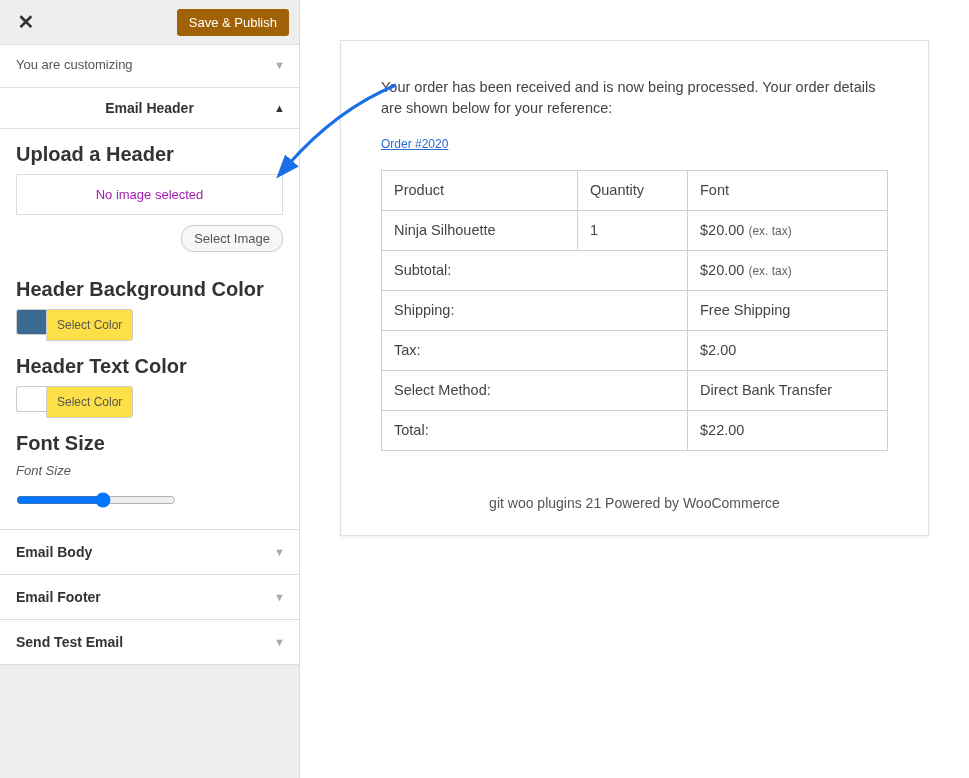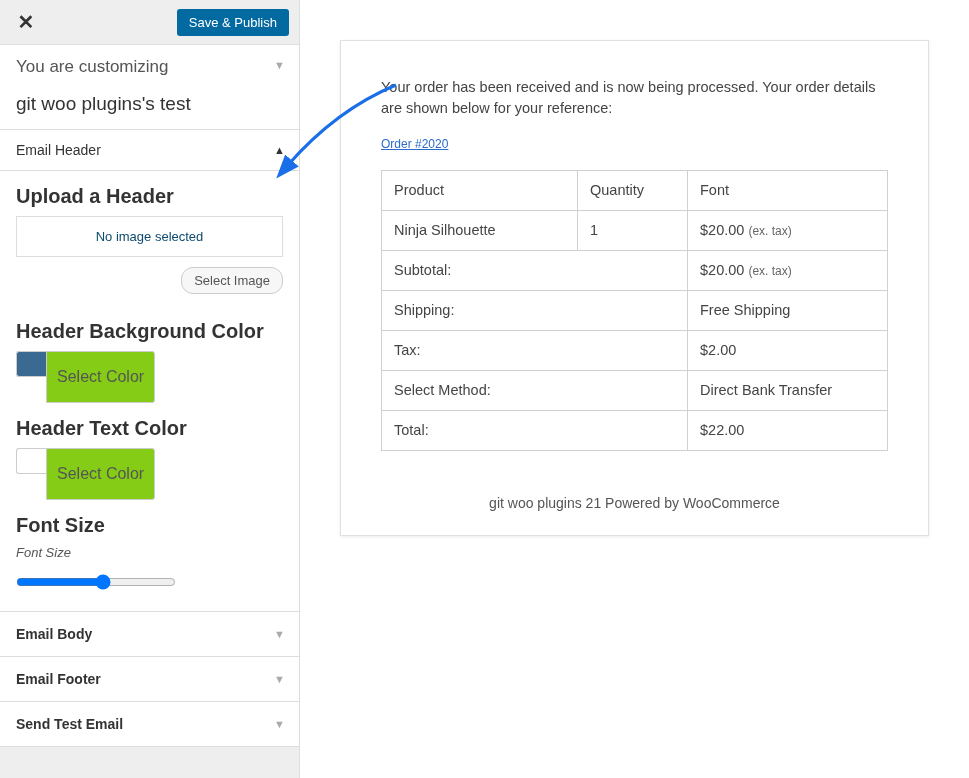--- a/index.html
+++ b/index.html
@@ -1,42 +1,42 @@
 <!DOCTYPE html>
 <html><head>
 <meta charset="utf-8">
 <style>
 * { box-sizing: border-box; margin: 0; padding: 0; }
 body { font-family: -apple-system, "Helvetica Neue", Arial, sans-serif; font-size: 14px; color: #333; background: #fff; width: 969px; height: 778px; overflow: hidden; position: relative; }
 
 .sidebar { position: absolute; left: 0; top: 0; width: 300px; height: 100%; background: #eee; border-right: 1px solid #ddd; }
 .top-actions { background: #eee; padding: 8px 10px; display: flex; justify-content: space-between; align-items: center; border-bottom: 1px solid #ddd; }
 .close-btn { width: 32px; height: 28px; background: transparent; border: none; font-size: 20px; font-weight: bold; cursor: pointer; color: #333; }
-.save-btn { background: #0369a1; color: #fff; border: none; padding: 6px 12px; font-size: 13px; border-radius: 3px; cursor: pointer; }
+.save-btn { background: #a16207; color: #fff; border: none; padding: 6px 12px; font-size: 13px; border-radius: 3px; cursor: pointer; }
 
 .info-panel { background: #fff; padding: 12px 16px 14px; border-bottom: 1px solid #ddd; position: relative; }
 .info-panel .caret { position: absolute; right: 14px; top: 14px; color: #aaa; font-size: 11px; }
-.info-sub { color: #555; font-size: 17px; margin-bottom: 16px; }
+.info-sub { color: #555; font-size: 13px; margin-bottom: 1px; }
 .info-title { font-size: 19px; font-weight: 400; color: #333; }
 
-.section-hdr { background: #fff; padding: 12px 16px; border-bottom: 1px solid #ddd; font-weight: 400; font-size: 14px; position: relative; cursor: pointer; }
+.section-hdr { background: #fff; padding: 12px 16px; border-bottom: 1px solid #ddd; font-weight: 700; font-size: 14px; position: relative; cursor: pointer; text-align: center; }
 .section-hdr .caret { position: absolute; right: 14px; top: 14px; color: #333; font-size: 11px; }
 
 .section-body { background: #fff; padding: 14px 16px 18px; border-bottom: 1px solid #ddd; }
 .field-label { font-weight: 600; font-size: 20px; margin-bottom: 8px; color: #333; }
 .field-sublabel { font-style: italic; color: #555; font-size: 13px; margin-top: 2px; margin-bottom: 8px; }
-.img-box { border: 1px solid #ddd; padding: 12px; text-align: center; color: #0c4a6e; font-size: 13px; margin-bottom: 10px; }
+.img-box { border: 1px solid #ddd; padding: 12px; text-align: center; color: #a21caf; font-size: 13px; margin-bottom: 10px; }
 .btn-sm { background: #f7f7f7; border: 1px solid #ccc; padding: 5px 12px; font-size: 13px; border-radius: 12px; cursor: pointer; color: #555; }
 .btn-row-right { text-align: right; }
 
 .color-row { display: flex; align-items: stretch; margin-top: 6px; }
 .swatch { width: 30px; height: 26px; border: 1px solid #ccc; border-right: none; border-radius: 3px 0 0 3px; }
 .swatch.blue { background: #3a6a92; }
 .swatch.white { background: #fff; }
-.select-color { background: #84cc16; border: 1px solid #ccc; padding: 16px 10px; font-size: 16px; border-radius: 0 3px 3px 0; cursor: pointer; color: #555; }
+.select-color { background: #fde047; border: 1px solid #ccc; padding: 8px 10px; font-size: 12px; border-radius: 0 3px 3px 0; cursor: pointer; color: #555; }
 
 .slider { width: 160px; margin-top: 6px; }
 
 .section-collapsed { background: #fff; padding: 14px 16px; border-bottom: 1px solid #ddd; font-weight: 600; font-size: 14px; position: relative; cursor: pointer; }
 .section-collapsed .caret { position: absolute; right: 14px; top: 16px; color: #aaa; font-size: 11px; }
 
 .spacer { height: 26px; }
 
 .preview { position: absolute; left: 300px; top: 0; right: 0; bottom: 0; background: #fff; padding: 40px; }
 .email-card { background: #fff; border: 1px solid #e0e0e0; box-shadow: 0 1px 3px rgba(0,0,0,0.08); }
@@ -60,21 +60,20 @@
 
 <div class="sidebar">
   <div class="top-actions">
     <button class="close-btn">✕</button>
     <button class="save-btn">Save &amp; Publish</button>
   </div>
 
   <div class="info-panel">
     <span class="caret">▼</span>
     <div class="info-sub">You are customizing</div>
-    <div class="info-title">git woo plugins's test</div>
   </div>
 
   <div class="section-hdr">
     <span>Email Header</span>
     <span class="caret">▲</span>
   </div>
 
   <div class="section-body">
     <div class="field-label">Upload a Header</div>
     <div class="img-box">No image selected</div>

